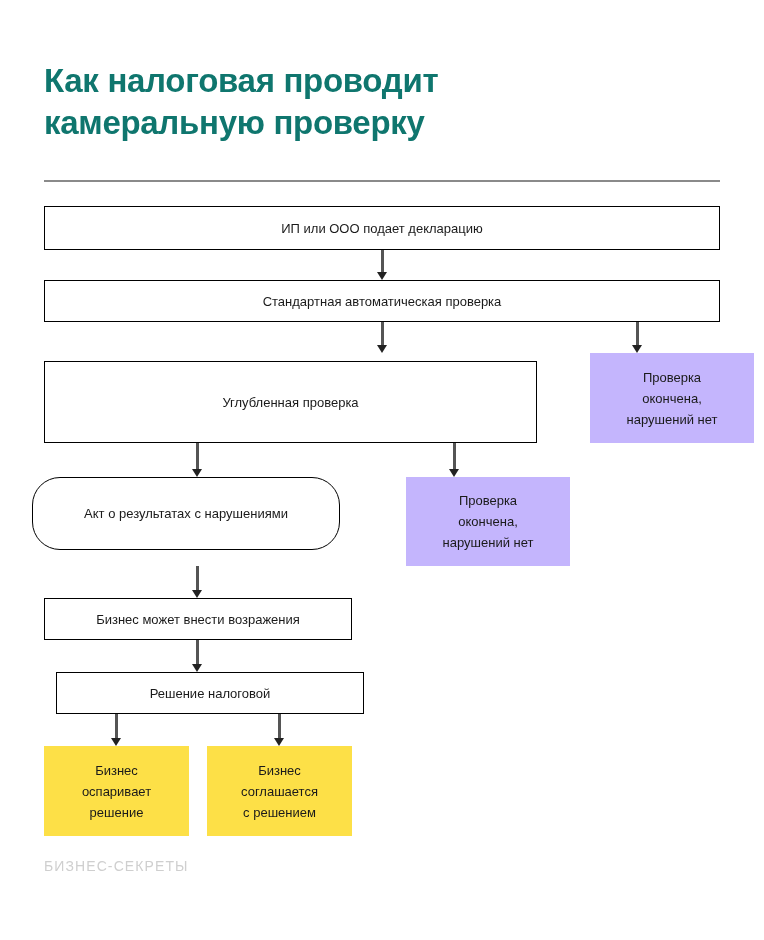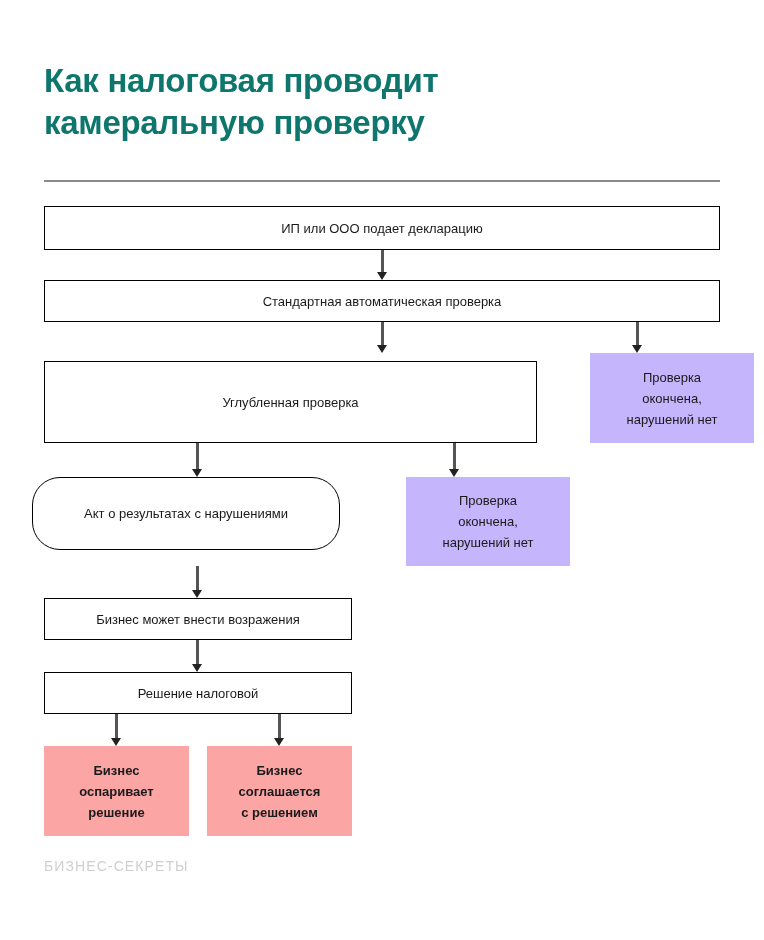--- a/index.html
+++ b/index.html
@@ -54,23 +54,23 @@
   .node.outline {
     background: #ffffff;
     border: 1.6px solid #000000;
   }
   .node.green {
     background: #c4b5fd;
     border: none;
     margin-left: 34px;
   }
   .node.yellow {
-    background: #fca5a5;
+    background: #fde047;
     border: none;
-    font-weight: bold;
+    font-weight: normal;
   }
   .node .label {
     white-space: pre-line;
     display: block;
   }
 
   
   .arrow {
     position: absolute;
     width: 11px;
@@ -173,21 +173,21 @@
 
 <div class="node outline" style="left:44px; top:598px; width:308px; height:42px;align-items:center;">
   <span class="label">Бизнес может внести возражения</span>
 </div>
 
 <div class="arrow" style="left:192px; top:640px; height:32px;">
   <span class="shaft" style="height:24px;"></span>
   <span class="head"></span>
 </div>
 
-<div class="node outline" style="left:44px; top:672px; width:308px; height:42px;">
+<div class="node outline" style="left:56px; top:672px; width:308px; height:42px;">
   <span class="label">Решение налоговой</span>
 </div>
 
 <div class="arrow" style="left:111px; top:714px; height:32px;">
   <span class="shaft" style="height:24px;"></span>
   <span class="head"></span>
 </div>
 
 <div class="arrow" style="left:274px; top:714px; height:32px;">
   <span class="shaft" style="height:24px;"></span>

